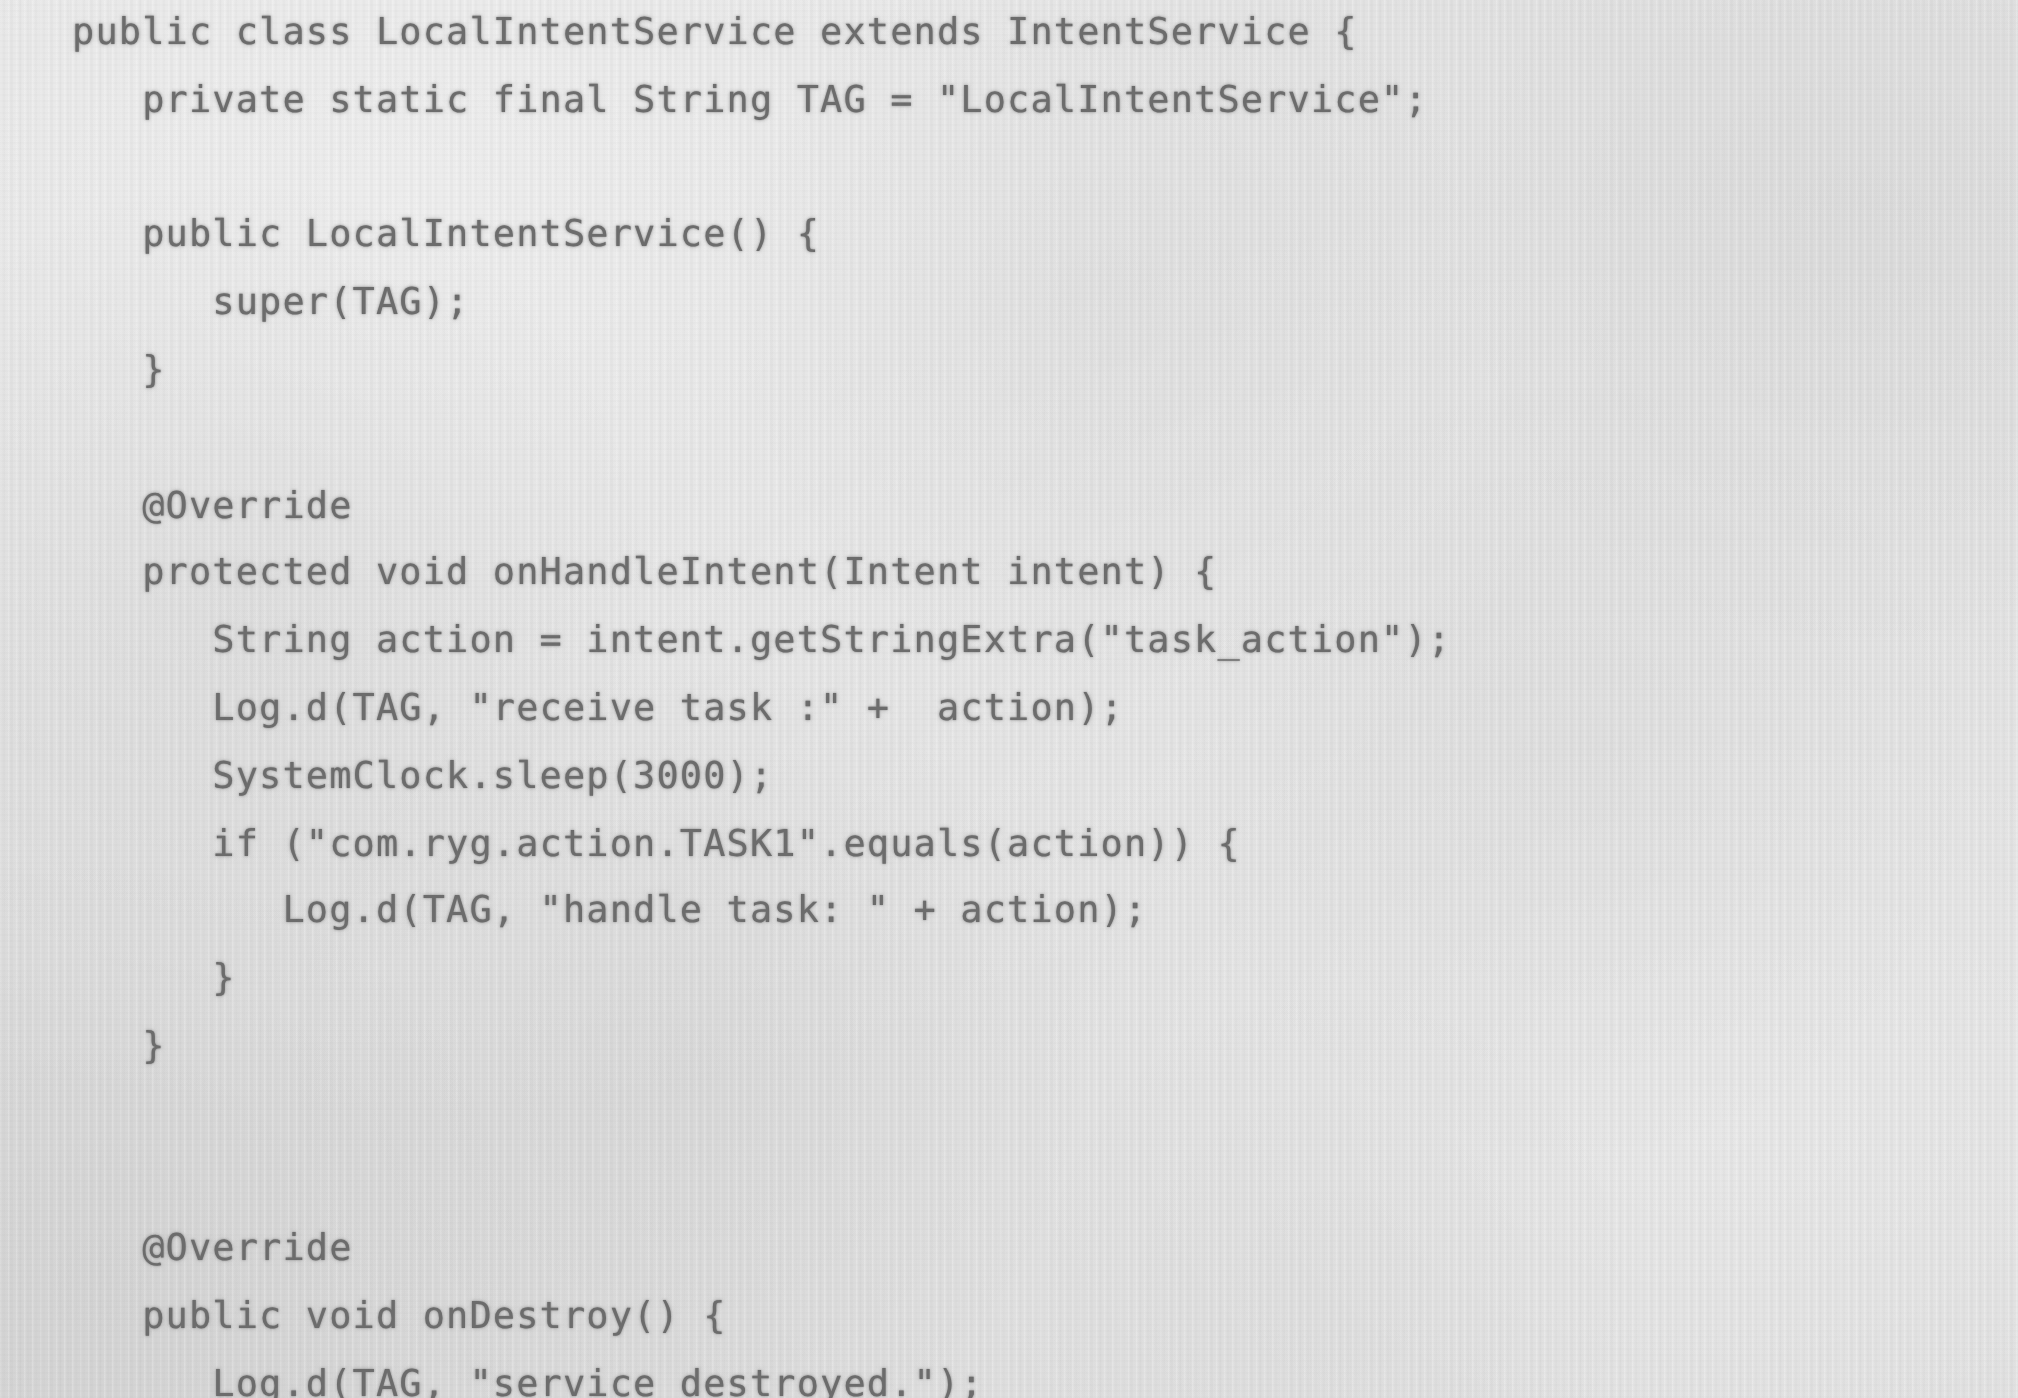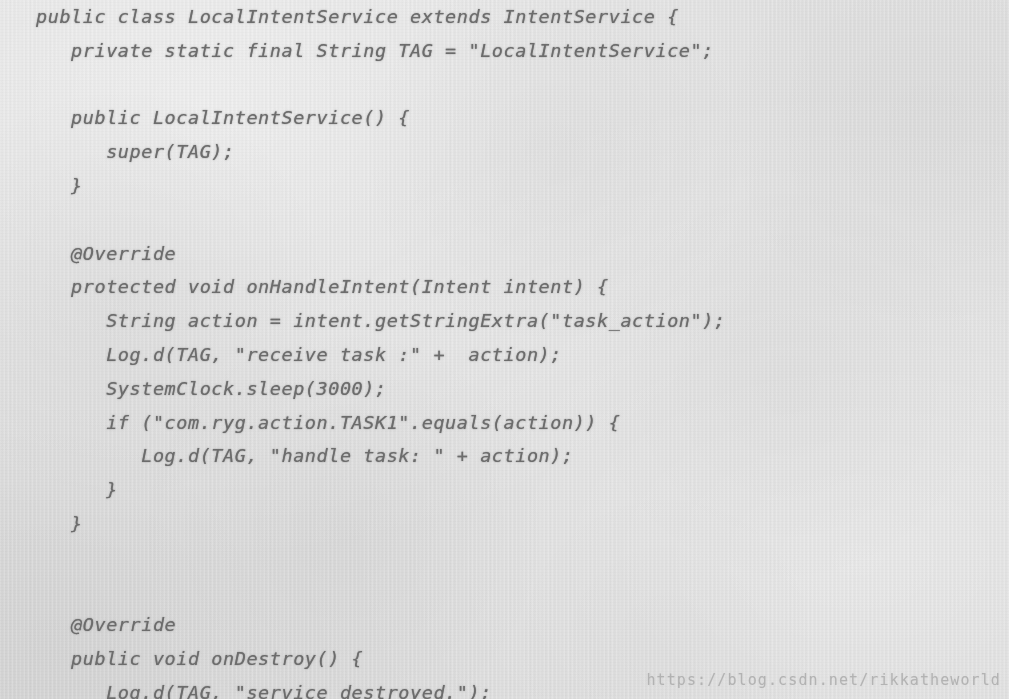--- a/index.html
+++ b/index.html
@@ -56,21 +56,20 @@
     letter-spacing: 0.55px;
     color: #6c6c6c;
     white-space: pre;
     text-shadow: 0 0 1.1px rgba(120,120,120,0.85), 0 0 2.4px rgba(170,170,170,0.55);
     -webkit-font-smoothing: antialiased;
   }
   .code-line {
     height: 33.8px;
     padding-left: 36px;
     white-space: pre;
-    font-style: italic;
   }
 
   #watermark {
     position: absolute;
     right: 8px;
     bottom: 10px;
     font-family: "DejaVu Sans Mono", "Liberation Mono", monospace;
     font-size: 15px;
     letter-spacing: 1.1px;
     color: rgba(160,160,160,0.62);
@@ -82,15 +81,14 @@
 </head>
 <body>
 
 <div id="screenshot">
 
   <div id="scan-noise"></div>
   <div id="mottle"></div>
 
   <pre id="code-block"><div class="code-line">public class LocalIntentService extends IntentService {</div><div class="code-line">   private static final String TAG = "LocalIntentService";</div><div class="code-line">&nbsp;</div><div class="code-line">   public LocalIntentService() {</div><div class="code-line">      super(TAG);</div><div class="code-line">   }</div><div class="code-line">&nbsp;</div><div class="code-line">   @Override</div><div class="code-line">   protected void onHandleIntent(Intent intent) {</div><div class="code-line">      String action = intent.getStringExtra("task_action");</div><div class="code-line">      Log.d(TAG, "receive task :" +  action);</div><div class="code-line">      SystemClock.sleep(3000);</div><div class="code-line">      if ("com.ryg.action.TASK1".equals(action)) {</div><div class="code-line">         Log.d(TAG, "handle task: " + action);</div><div class="code-line">      }</div><div class="code-line">   }</div><div class="code-line">&nbsp;</div><div class="code-line">&nbsp;</div><div class="code-line">   @Override</div><div class="code-line">   public void onDestroy() {</div><div class="code-line">      Log.d(TAG, "service destroyed.");</div></pre>
 
-  <div id="watermark">https://blog.csdn.net/rikkatheworld</div>
 
 </div>
 
 </body></html>

